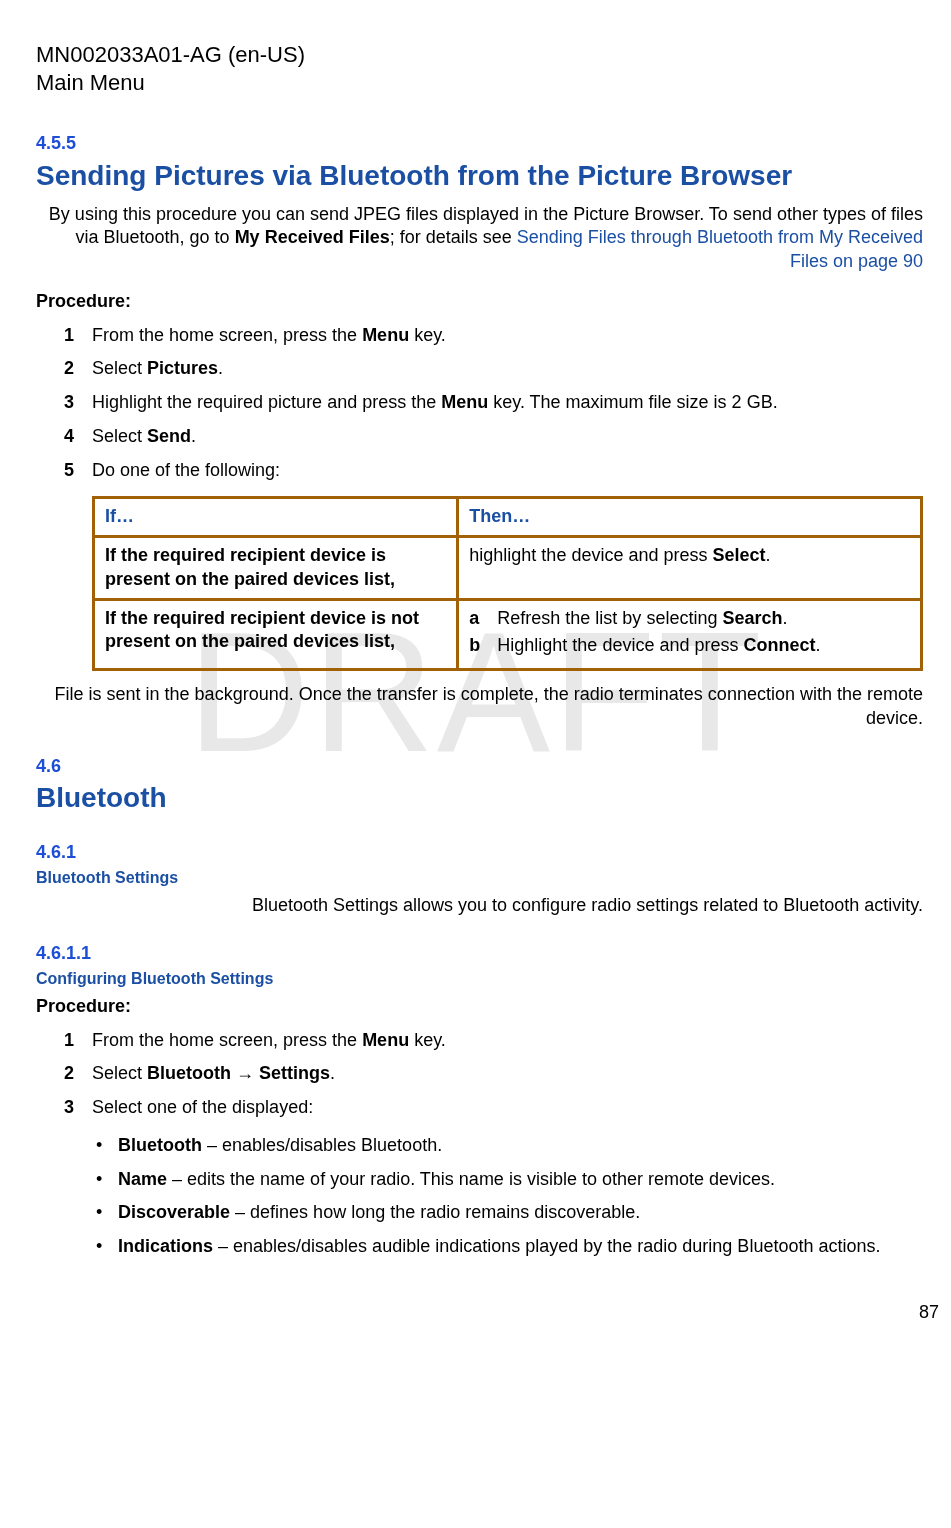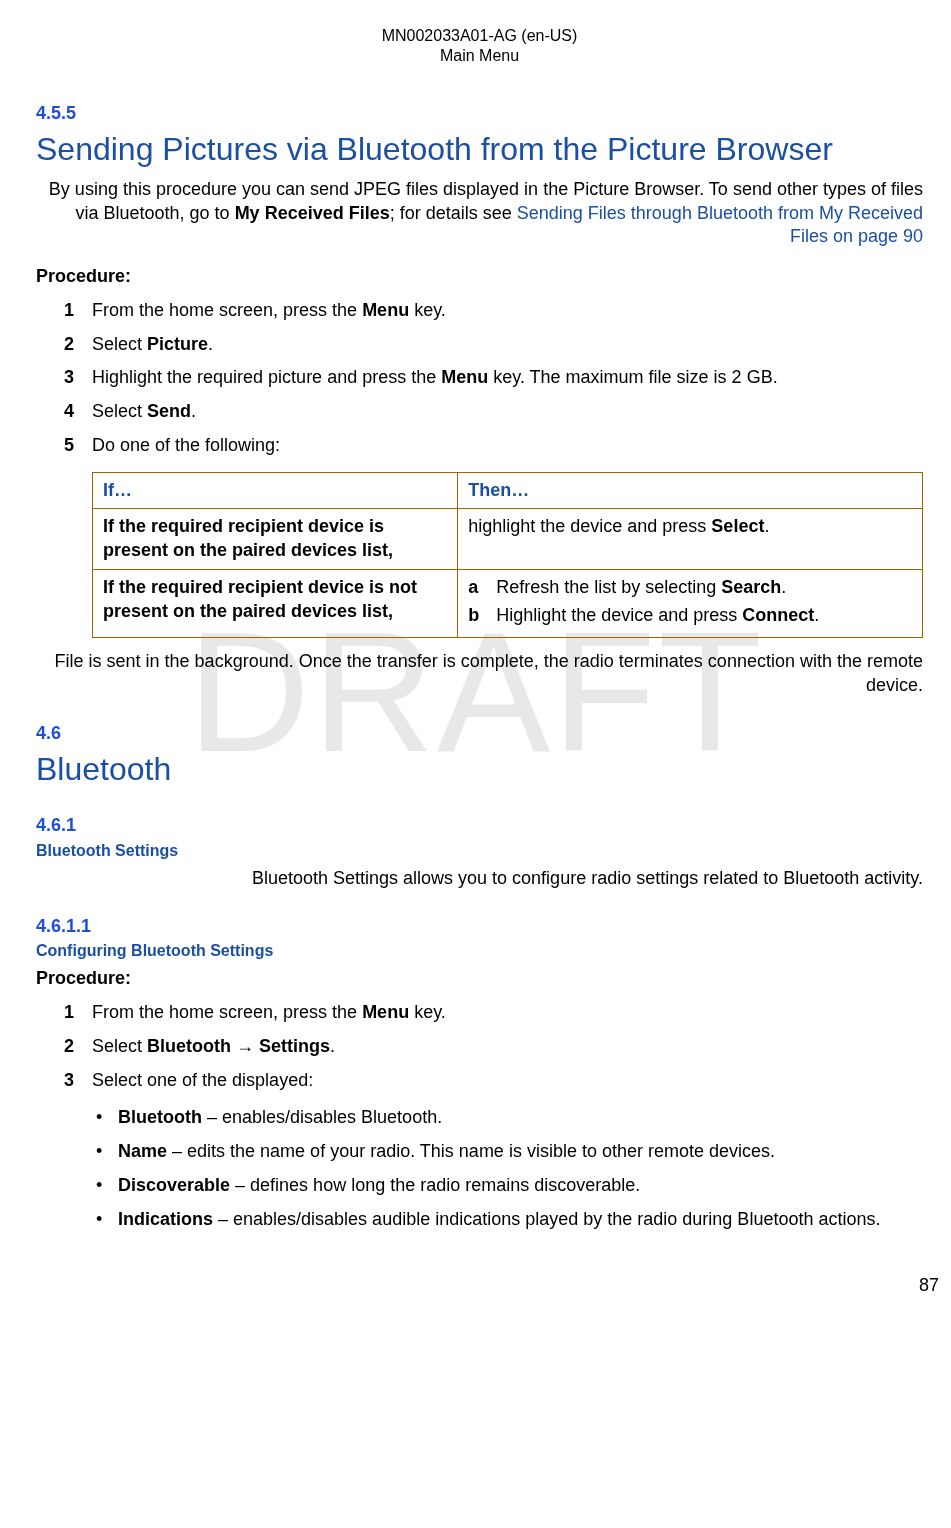--- a/index.html
+++ b/index.html
@@ -1,33 +1,33 @@
 <!DOCTYPE html>
 <html><head>
   <meta charset="utf-8">
   <style>
     * { box-sizing: border-box; margin: 0; padding: 0; }
     html, body { width: 951px; min-height: 1528px; background: #fff; font-family: Arial, Helvetica, sans-serif; color: #000; position: relative; font-size: 18px; line-height: 1.32; }
     .page { padding: 26px 28px 60px 36px; position: relative; }
     .watermark { position: absolute; left: 0; right: 0; top: 580px; text-align: center; font-size: 170px; font-weight: 400; color: rgba(0,0,0,0.09); letter-spacing: 2px; pointer-events: none; user-select: none; z-index: 0; }
-    .header-right { text-align: center; font-size: 16px; line-height: 1.25; margin-bottom: 36px; }
+    .header-right { text-align: left; font-size: 22px; line-height: 1.25; margin-bottom: 36px; margin-top: 15px; }
     .section-number { color: #1d4ed8; font-size: 18px; font-weight: 700; margin-bottom: 2px; }
-    .heading-blue-large { color: #1a4fa3; font-size: 32px; font-weight: 400; margin-bottom: 8px; }
+    .heading-blue-large { color: #1a4fa3; font-size: 28px; font-weight: 700; margin-bottom: 8px; }
     .heading-blue-mid { color: #1a4fa3; font-size: 16px; font-weight: 700; margin-bottom: 6px; }
     .para { font-size: 18px; margin-bottom: 16px; text-align: right; }
     .link { color: #1a4fa3; }
     .bold { font-weight: 700; }
     .procedure { font-weight: 700; margin-bottom: 10px; }
     ol.proc { list-style: none; padding-left: 32px; margin-bottom: 14px; }
     ol.proc > li { counter-increment: step; position: relative; margin-bottom: 10px; padding-left: 24px; }
     ol.proc > li::before { content: counter(step); font-weight: 700; position: absolute; left: -4px; top: 0; width: 20px; }
     ol.proc { counter-reset: step; }
     .table-wrap { margin-left: 56px; margin-bottom: 12px; position: relative; z-index: 1; }
     table.ifthen { border-collapse: collapse; width: 100%; }
-    table.ifthen th, table.ifthen td { border: 1px solid #a16207; padding: 6px 10px; vertical-align: top; font-size: 18px; text-align: left; }
+    table.ifthen th, table.ifthen td { border: 3px solid #a16207; padding: 6px 10px; vertical-align: top; font-size: 18px; text-align: left; }
     table.ifthen th { color: #1a4fa3; font-weight: 700; }
     table.ifthen td.if-cell { font-weight: 700; width: 44%; }
     .sub-ab { list-style: none; padding-left: 0; }
     .sub-ab li { position: relative; padding-left: 28px; margin-bottom: 4px; }
     .sub-ab li .sub-letter { font-weight: 700; position: absolute; left: 0; top: 0; }
     ul.bullets { list-style: none; padding-left: 60px; margin-bottom: 12px; }
     ul.bullets li { position: relative; padding-left: 22px; margin-bottom: 10px; }
     ul.bullets li::before { content: "•"; position: absolute; left: 0; top: 0; }
     .block { margin-bottom: 24px; position: relative; z-index: 1; }
     .page-number { position: absolute; bottom: 18px; right: 12px; font-size: 18px; }
@@ -45,21 +45,21 @@
 
   <div class="block">
     <div class="section-number">4.5.5</div>
     <div class="heading-blue-large">Sending Pictures via Bluetooth from the Picture Browser</div>
     <p class="para">
       <span>By using this procedure you can send JPEG files displayed in the Picture Browser. To send other types of files via Bluetooth, go to </span><span class="bold">My Received Files</span><span>; for details see </span><span class="link">Sending Files through Bluetooth from My Received Files on page 90</span>
     </p>
     <div class="procedure">Procedure:</div>
     <ol class="proc">
       <li><span>From the home screen, press the </span><span class="bold">Menu</span><span> key.</span></li>
-      <li><span>Select </span><span class="bold">Picture</span><span>.</span></li>
+      <li><span>Select </span><span class="bold">Pictures</span><span>.</span></li>
       <li><span>Highlight the required picture and press the </span><span class="bold">Menu</span><span> key. The maximum file size is 2 GB.</span></li>
       <li><span>Select </span><span class="bold">Send</span><span>.</span></li>
       <li>Do one of the following:</li>
     </ol>
     <div class="table-wrap">
       <table class="ifthen">
         <thead>
           <tr>
             <th>If…</th>
             <th>Then…</th>

